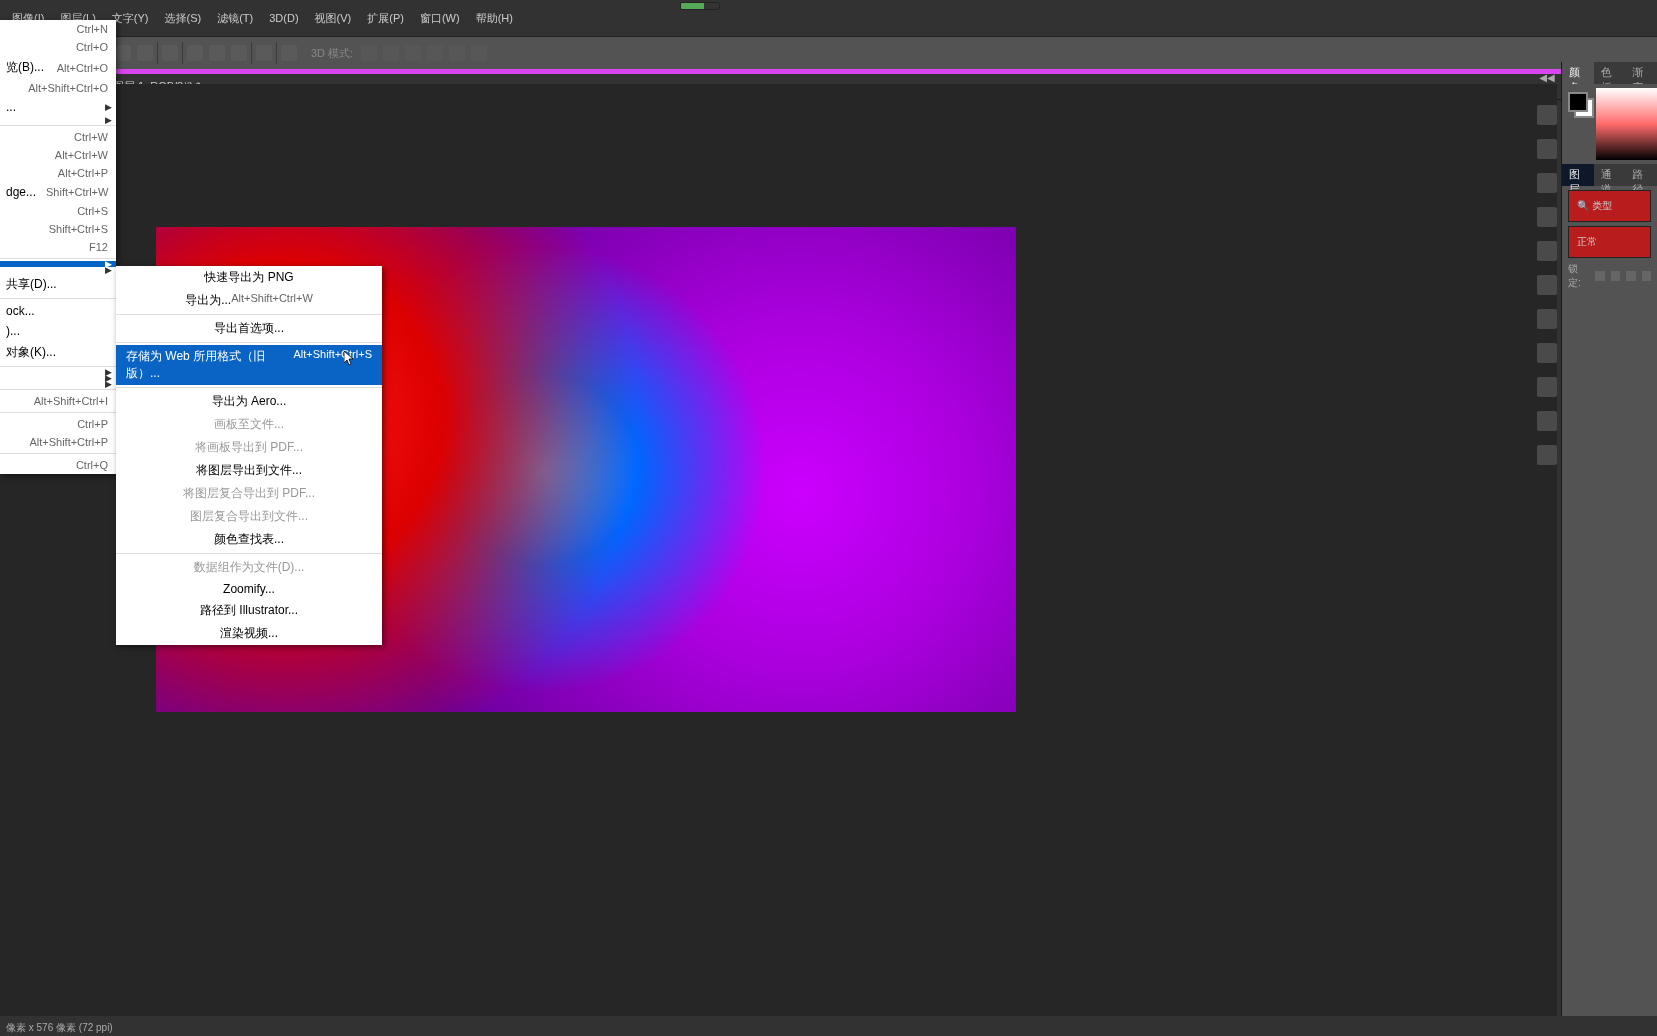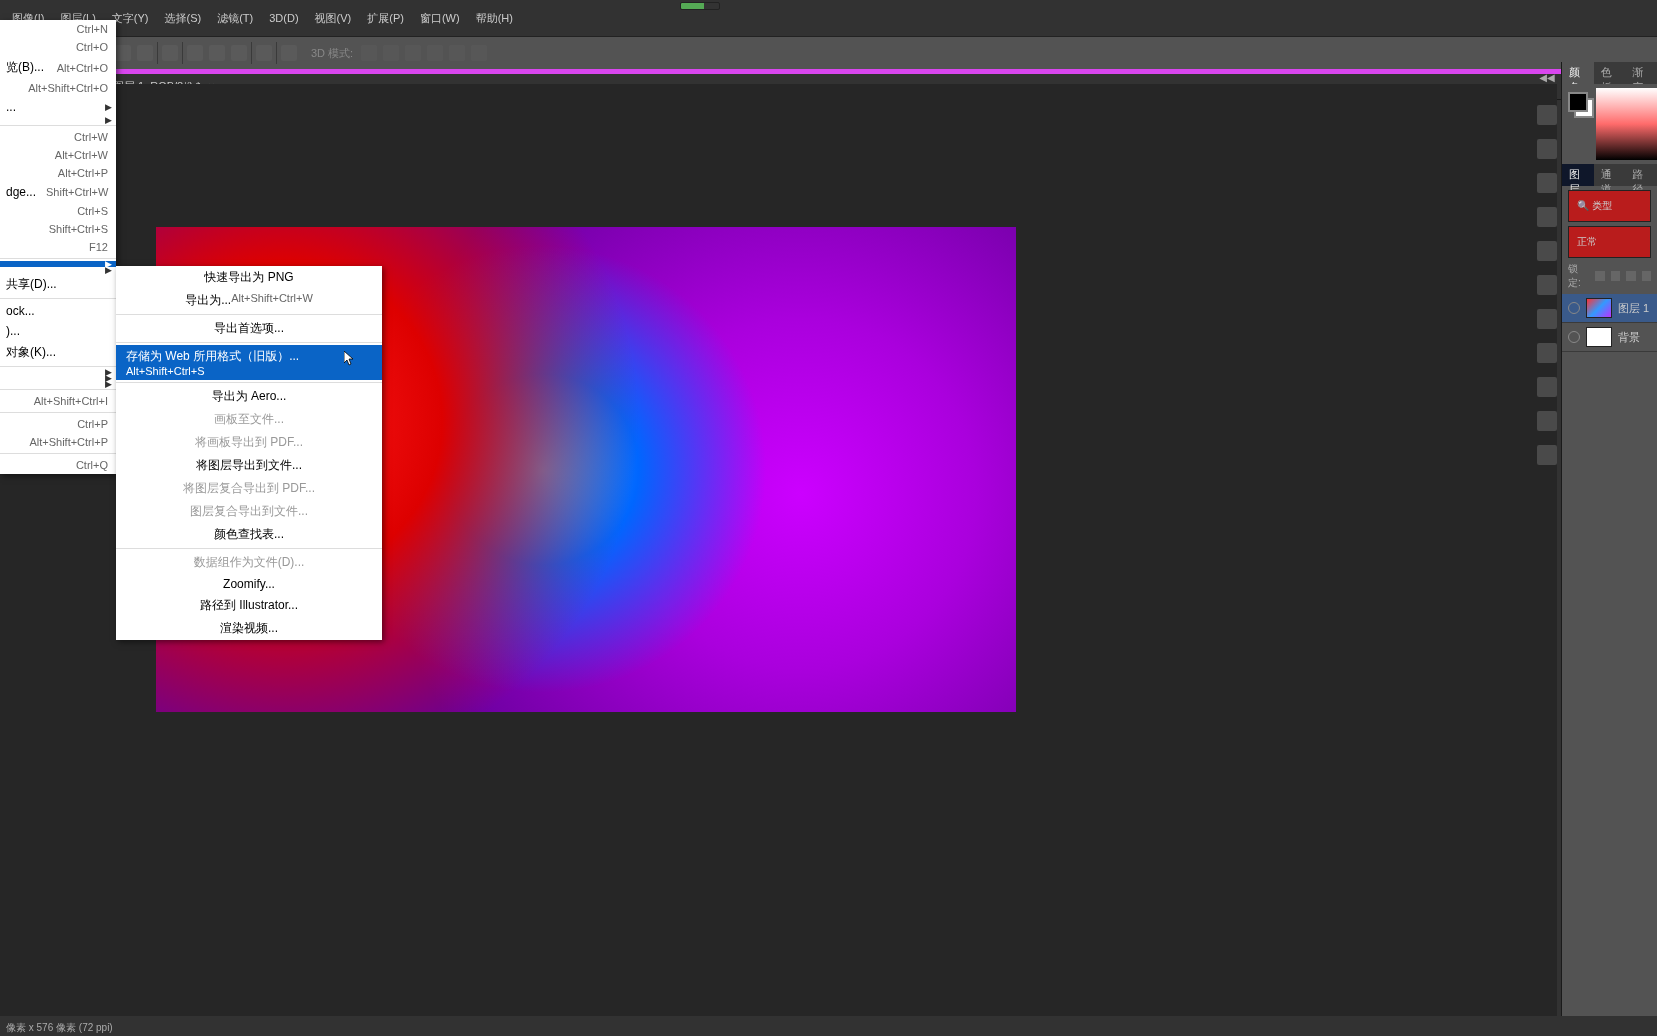--- a/index.html
+++ b/index.html
@@ -69,21 +69,21 @@
 .file-menu .mi.sub::after { content: "▶"; font-size: 9px; color: #333; position: absolute; right: 4px; }
 .file-menu .mi { position: relative; }
 .file-menu .mi.sub.hover::after { color: #fff; }
 
 
 .export-menu { position: absolute; left: 116px; top: 266px; width: 266px; background: #fff; color: #000; font-size: 12px; box-shadow: 2px 2px 6px rgba(0,0,0,0.5); z-index: 101; }
 .export-menu .emi { padding: 3px 10px; display: flex; justify-content: center; }
 .export-menu .emi .sc { color: #666; font-size: 11px; }
 .export-menu .emi.disabled { color: #999; }
 .export-menu .divider { height: 1px; background: #ddd; margin: 2px 0; }
-.export-menu .emi.hover { background: #0a64c6; color: #fff; flex-direction: column; }
+.export-menu .emi.hover { background: #0a64c6; color: #fff; }
 .export-menu .emi.hover .sc { color: #fff; }
 
 .cursor-arrow { position: absolute; left: 344px; top: 351px; width: 12px; height: 16px; z-index: 200; pointer-events: none; }
 .cursor-arrow svg { width: 12px; height: 16px; }
 </style>
 </head>
 <body>
 
 <div class="topbar">
   <span class="menu-item">图像(I)</span>
@@ -178,32 +178,20 @@
     <div class="sel">🔍 <span>类型</span></div>
     <div class="sel">正常</div>
     <div class="lock-row">
       <span>锁定:</span>
       <span class="li"></span>
       <span class="li"></span>
       <span class="li"></span>
       <span class="li"></span>
     </div>
   </div>
-  <div class="layer-list">
-    <div class="layer-row active">
-      <span class="eye"></span>
-      <span class="thumb"></span>
-      <span>图层 1</span>
-    </div>
-    <div class="layer-row">
-      <span class="eye"></span>
-      <span class="thumb white"></span>
-      <span>背景</span>
-    </div>
-  </div>
 </div>
 
 <div class="status-bar">
   <span>像素 x 576 像素 (72 ppi)</span>
   <div class="status-right">
     <span>∞</span>
     <span>fx</span>
   </div>
 </div>
 

